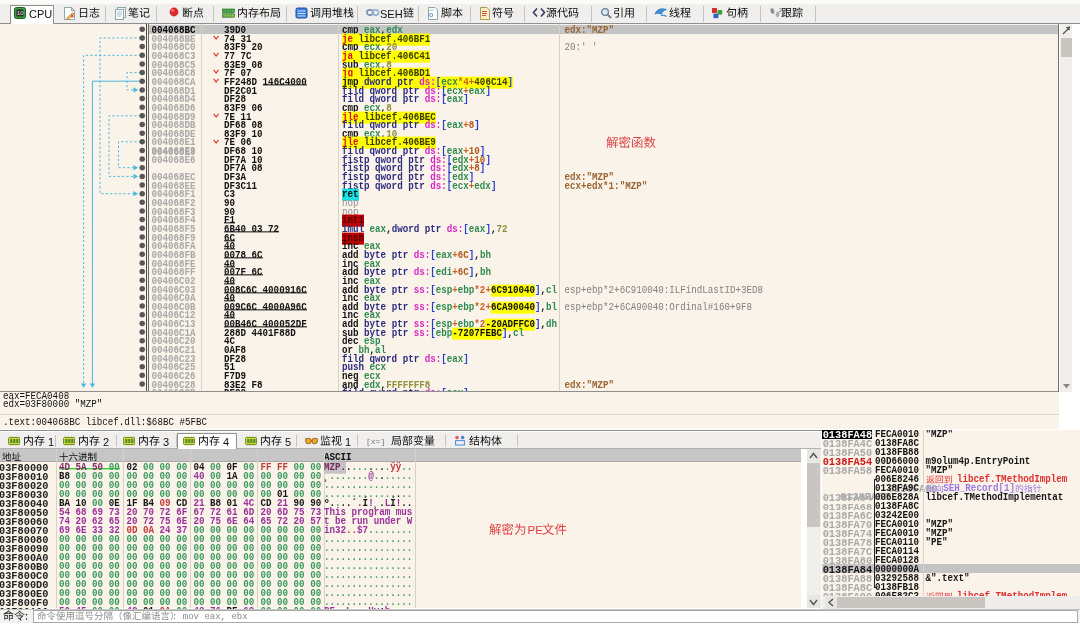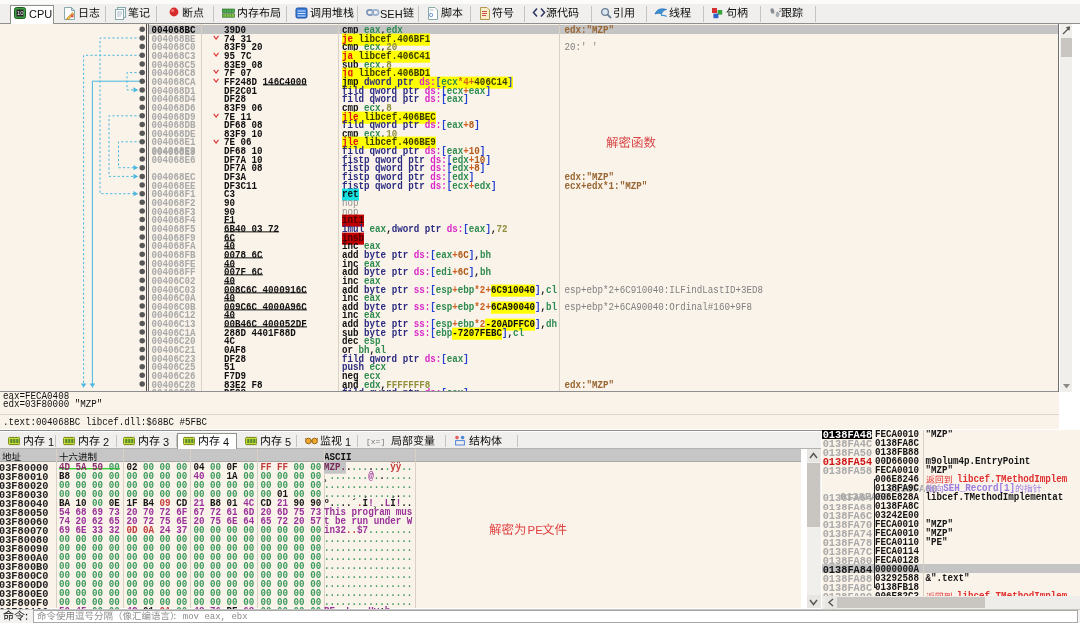--- a/index.html
+++ b/index.html
@@ -228,21 +228,21 @@
     <div class="mo" style="left:224.00px;top:9.65px;">74 31</div>
     <div class="mo" style="left:342.00px;top:9.65px;"><span class="hl"><span class="jc">je</span><span class="ya"> libcef.406BF1</span></span></div>
     <div class="mo" style="left:151.50px;top:18.30px;"><span style="color:#a9a9a9">004068C0</span></div>
     <div class="mo" style="left:224.00px;top:18.30px;">83F9 20</div>
     <div class="mo" style="left:342.00px;top:18.30px;"><span class="mn">cmp </span><span class="rg">ecx</span><span class="mn">,</span><span class="vl">20</span></div>
     <div class="mo" style="left:564.50px;top:18.30px;"><span style="font-weight:normal;color:#808080">20:' '</span></div>
     <div class="mo" style="left:151.50px;top:26.95px;"><span style="color:#a9a9a9">004068C3</span></div>
     <svg class="abs" style="left:213px;top:28.15px" width="7" height="6">
       <path d="M0.7 0.8 L3.1 4.0 L5.5 0.8" fill="none" stroke="#e03030" stroke-width="1.1"></path>
     </svg>
-    <div class="mo" style="left:224.00px;top:26.95px;">95 7C</div>
+    <div class="mo" style="left:224.00px;top:26.95px;">77 7C</div>
     <div class="mo" style="left:342.00px;top:26.95px;"><span class="hl"><span class="jc">ja</span><span class="ya"> libcef.406C41</span></span></div>
     <div class="mo" style="left:151.50px;top:35.60px;"><span style="color:#a9a9a9">004068C5</span></div>
     <div class="mo" style="left:224.00px;top:35.60px;">83E9 08</div>
     <div class="mo" style="left:342.00px;top:35.60px;"><span class="mn">sub </span><span class="rg">ecx</span><span class="mn">,</span><span class="vl">8</span></div>
     <div class="mo" style="left:151.50px;top:44.25px;"><span style="color:#a9a9a9">004068C8</span></div>
     <svg class="abs" style="left:213px;top:45.45px" width="7" height="6">
       <path d="M0.7 0.8 L3.1 4.0 L5.5 0.8" fill="none" stroke="#e03030" stroke-width="1.1"></path>
     </svg>
     <div class="mo" style="left:224.00px;top:44.25px;">7F 07</div>
     <div class="mo" style="left:342.00px;top:44.25px;"><span class="hl"><span class="jc">jg</span><span class="ya"> libcef.406BD1</span></span></div>

